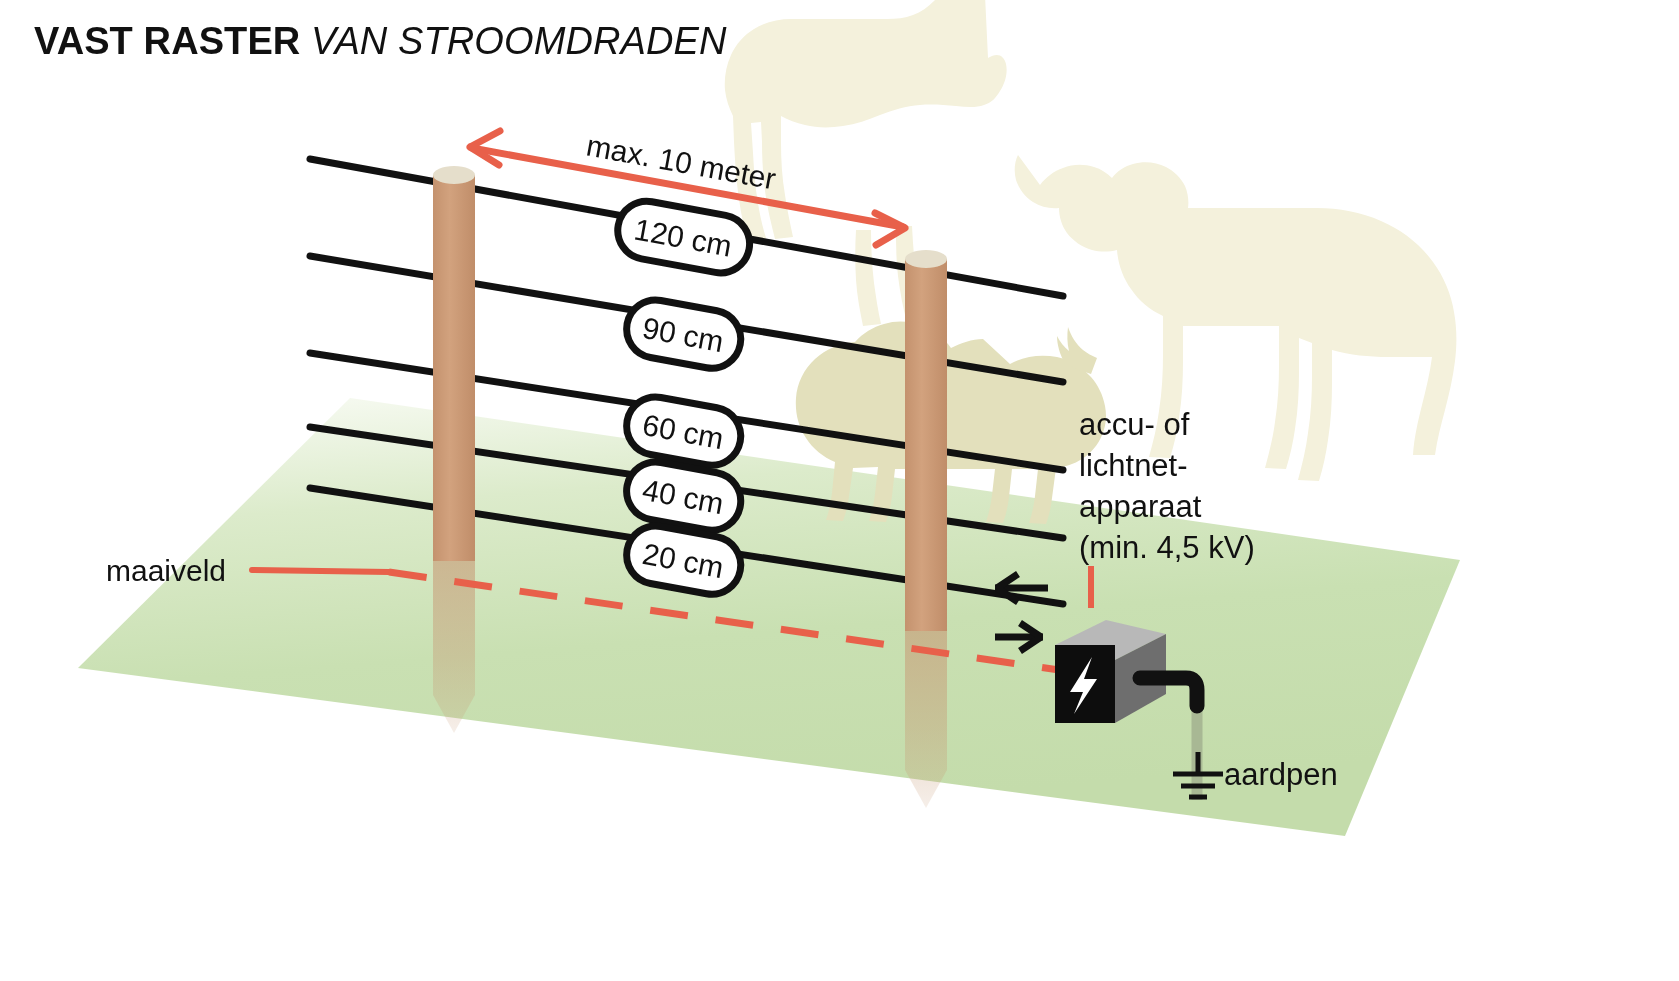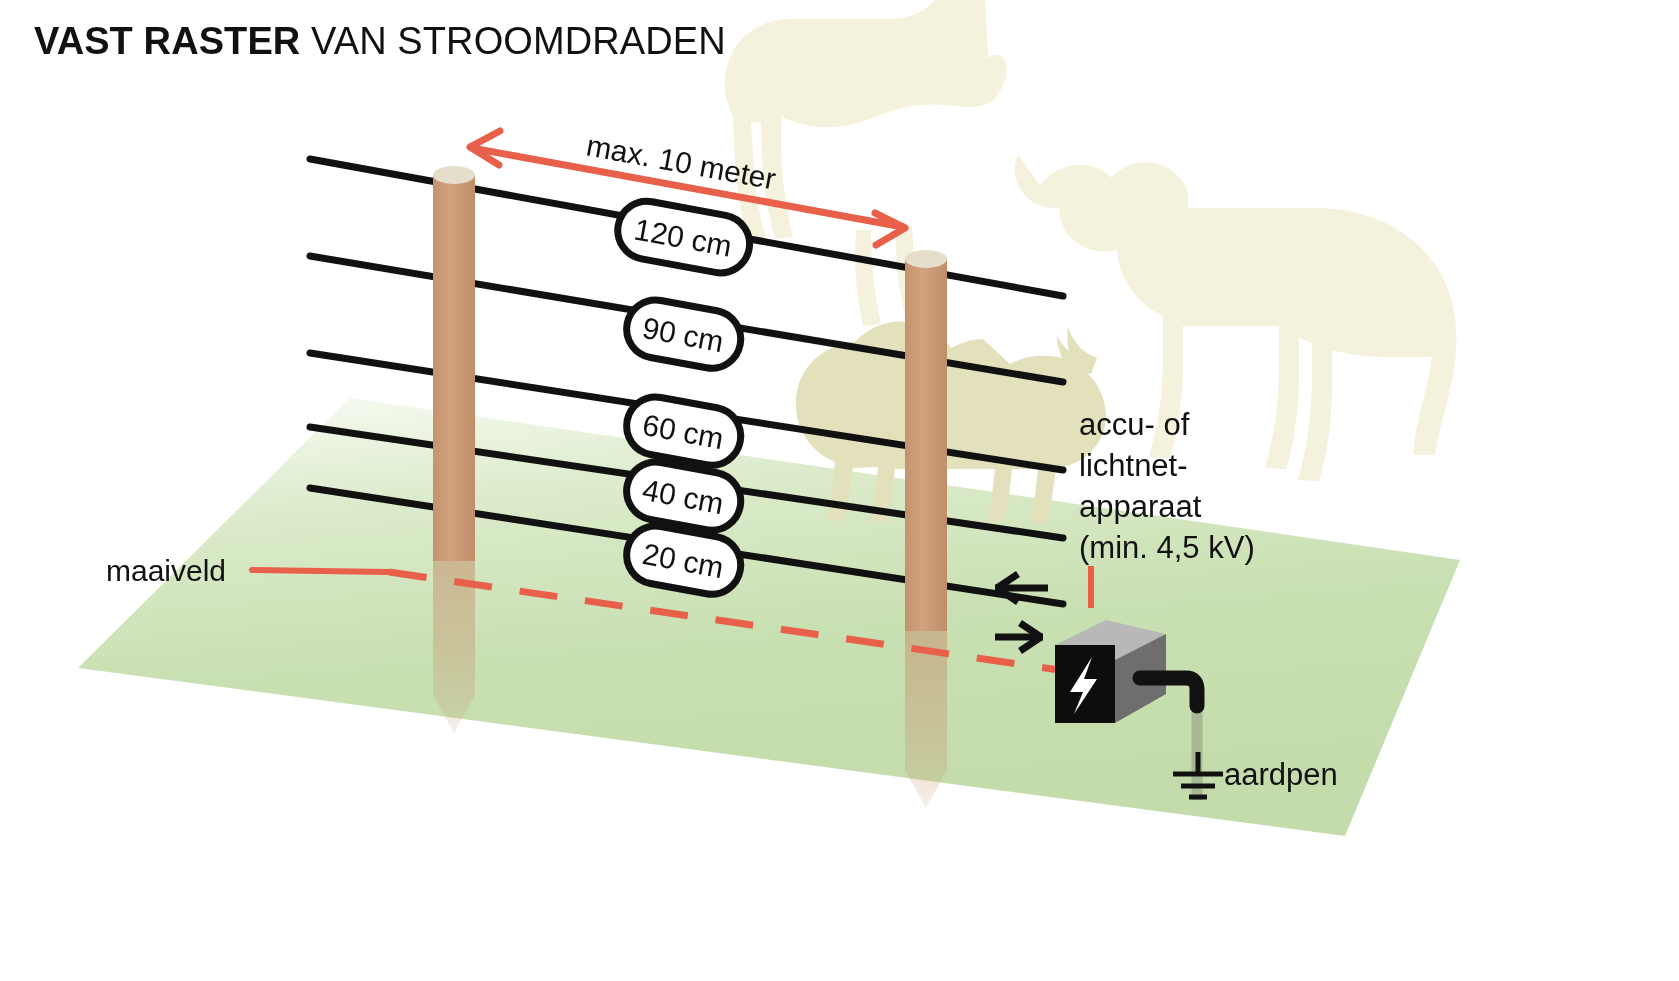--- a/index.html
+++ b/index.html
@@ -33,20 +33,21 @@
     letter-spacing: 0.1px;
     white-space: nowrap;
     line-height: 1.05;
   }
   .title-strong {
     font-weight: 700;
     text-align: right;
   }
   .title-rest {
     font-weight: 400;
+    font-style: italic;
   }
   svg text {
     font-family: "Liberation Sans", "DejaVu Sans", sans-serif;
     fill: #111111;
   }
   .svg-label {
     font-size: 30px;
   }
   .pill-text {
     font-size: 30px;

